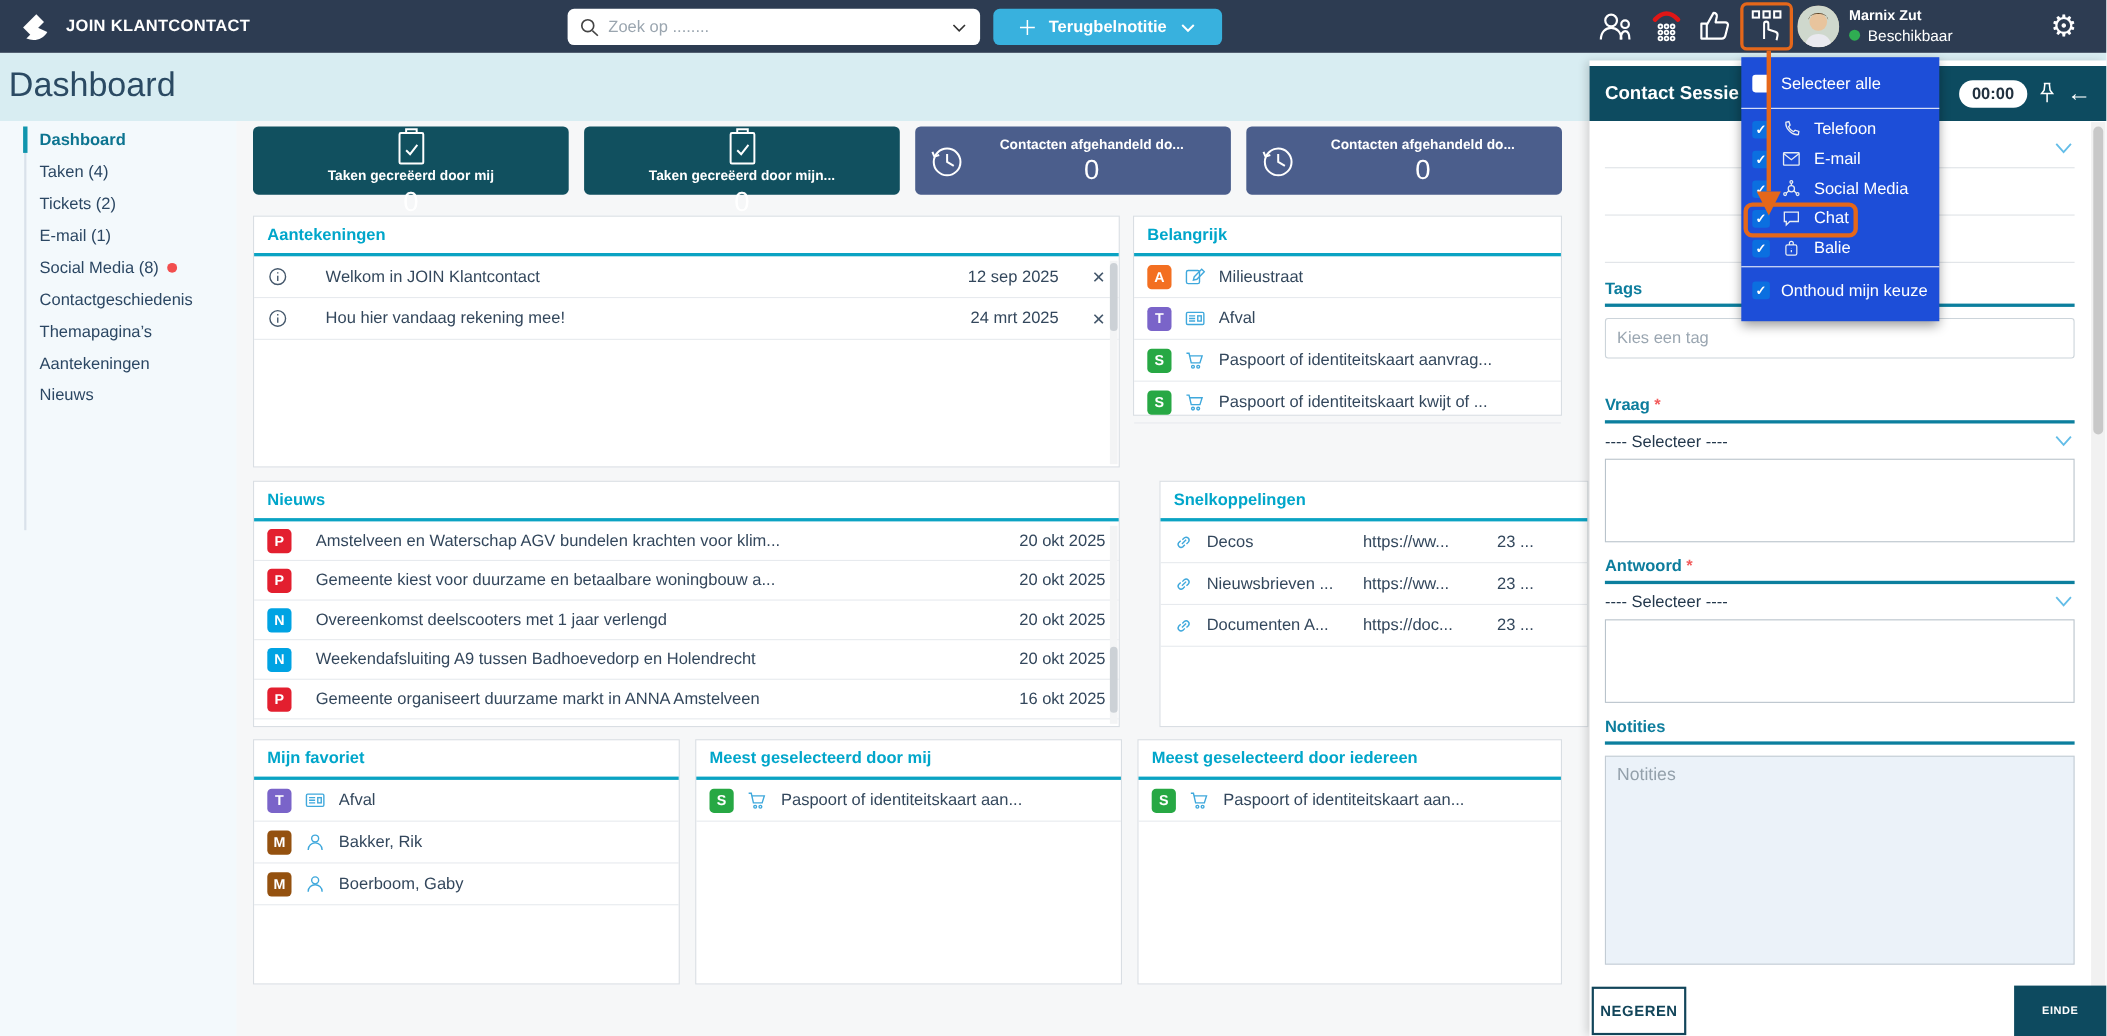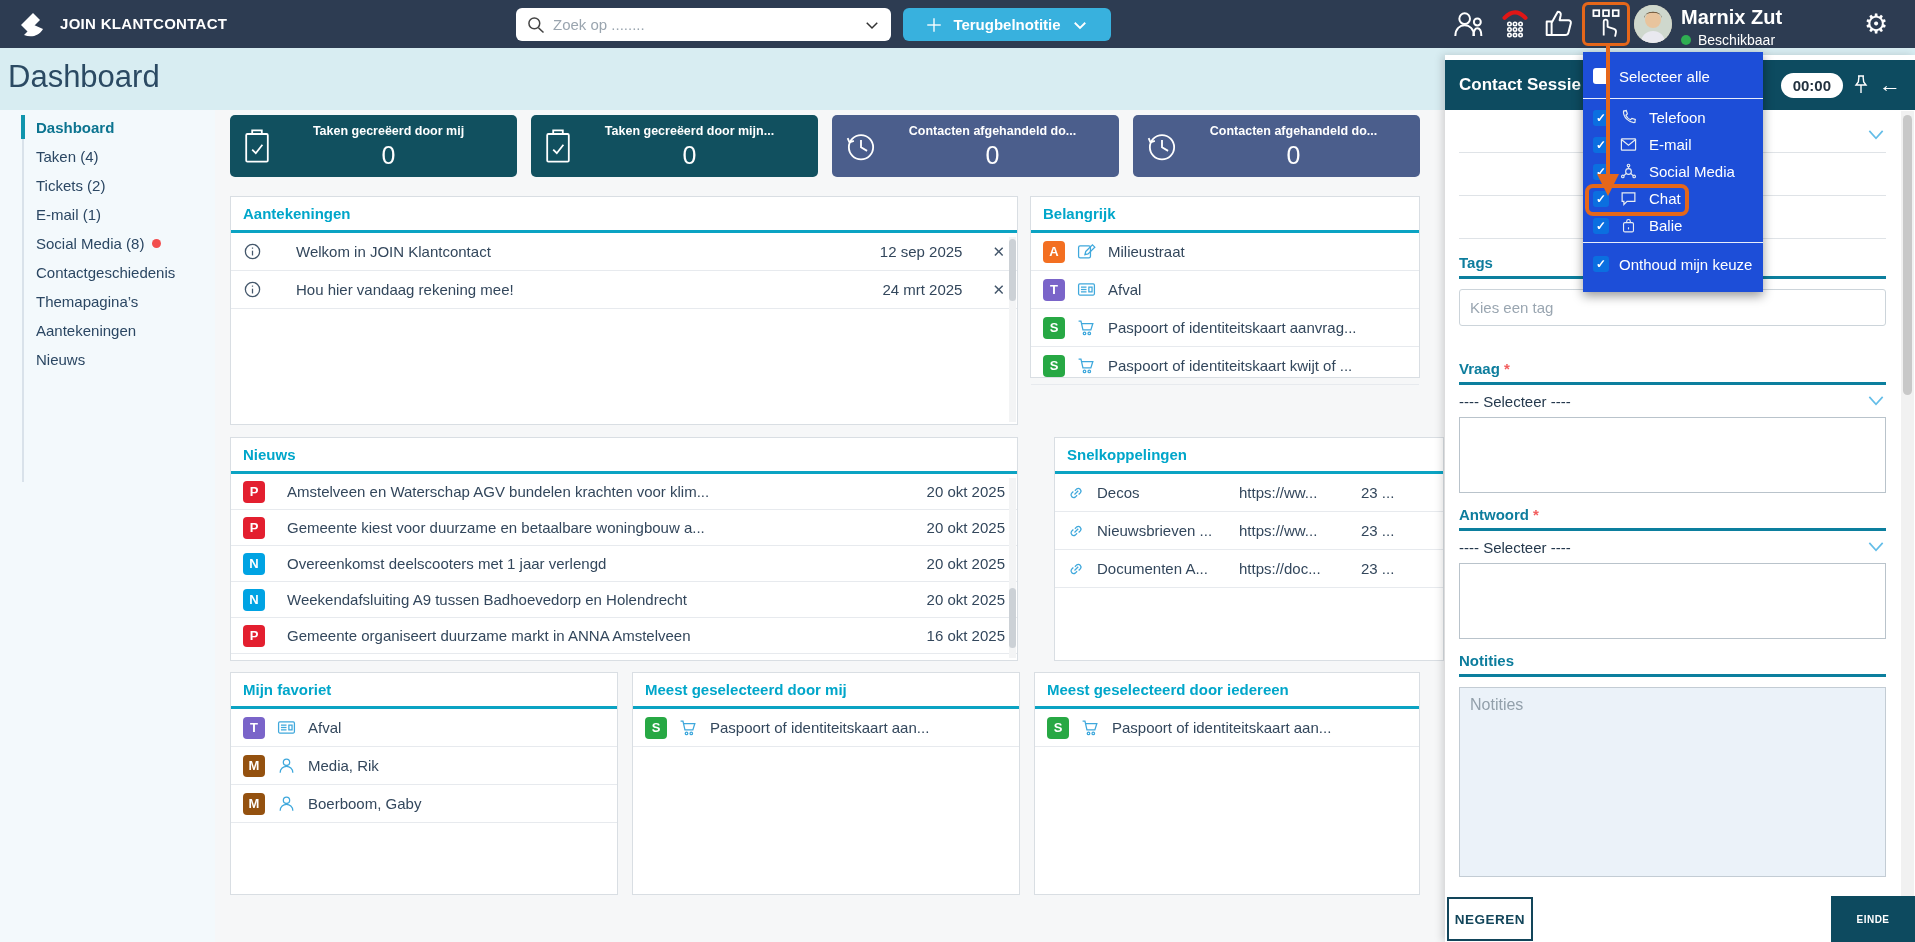--- a/index.html
+++ b/index.html
@@ -12,38 +12,38 @@
   .logo { position:absolute; left:16px; top:8px; }
   .app-title { position:absolute; left:60px; top:15px; color:#fff; font-size:15px; font-weight:bold; letter-spacing:.3px; }
   .search { position:absolute; left:516px; top:8px; width:375px; height:33px; background:#fff; border-radius:6px; display:flex; align-items:center; padding:0 10px; }
   .search input { border:none; outline:none; flex:1; font-size:15px; color:#333; margin-left:7px; font-family:"Liberation Sans",sans-serif; }
   .search input::placeholder { color:#9aa5af; }
   .terugbel { position:absolute; left:903px; top:8px; width:208px; height:33px; background:#38b1de; border:none; border-radius:6px; color:#fff; font-weight:bold; font-size:15px; display:flex; align-items:center; justify-content:center; gap:10px; cursor:pointer; font-family:"Liberation Sans",sans-serif; }
   .tb-ic { position:absolute; top:8px; color:#fff; }
   .hand-box { position:absolute; left:1582px; top:2px; width:48px; height:44px; border:3px solid #e5671a; border-radius:6px; display:flex; align-items:center; justify-content:center; z-index:12; }
   .avatar { position:absolute; left:1634px; top:5px; width:38px; height:38px; border-radius:50%; overflow:hidden; background:#b9a58e; }
   .tb-user { position:absolute; left:1681px; top:6px; color:#fff; }
-  .tb-user .uname { font-size:20px; font-weight:bold; }
+  .tb-user .uname { font-size:13px; font-weight:bold; }
   .tb-user .ustatus { display:flex; align-items:center; gap:7px; font-size:14px; margin-top:3px; }
   .gdot { width:10px; height:10px; border-radius:50%; background:#2fae52; }
   .gear { position:absolute; left:1864px; top:6px; font-size:27px; color:#fff; line-height:36px; cursor:pointer; }
 
   
   .titleband { position:absolute; left:0; top:48px; width:1915px; height:62px; background:#d8edf2; z-index:1; }
   .titleband h1 { position:absolute; left:8px; top:11px; font-size:31px; font-weight:300; color:#2b4a63; }
   .sidebar { position:absolute; left:0; top:110px; width:215px; height:832px; background:#f3f9fc; z-index:2; }
   .side-rail { position:absolute; left:22px; top:6px; width:2px; height:366px; background:#d9e2ea; }
   .side-item { position:absolute; left:36px; height:24px; display:flex; align-items:center; gap:8px; font-size:15px; color:#2b4763; cursor:pointer; white-space:nowrap; }
   .side-item.active { font-weight:bold; color:#0c7490; }
   .side-item.active::before { content:""; position:absolute; left:-15px; top:0; width:4px; height:24px; background:#1095ad; }
   .rdot { width:9px; height:9px; border-radius:50%; background:#f24e4e; }
 
   
   .card { position:absolute; top:115px; width:287px; height:62px; border-radius:5px; display:flex; align-items:center; padding:0 12px; color:#fff; cursor:pointer; }
-  .card.teal { background:#11505f; } .card.slate { background:#4b5e8c; }
+  .card.teal { background:#11505f;flex-direction:column; } .card.slate { background:#4b5e8c; }
   .cbody { flex:1; text-align:center; }
   .clabel { font-size:12.5px; font-weight:bold; margin-top:2px; white-space:nowrap; }
   .cvalue { font-size:25px; margin-top:3px; font-weight:400; }
 
   
   .panel { position:absolute; background:#fff; border:1px solid #d9dee3; z-index:2; }
   .phead { height:36px; display:flex; align-items:center; padding:0 12px; font-size:15px; font-weight:bold; color:#00a6ca; border-bottom:3px solid #0ba3c3; }
   .prow { height:38px; display:flex; align-items:center; padding:0 12px; border-bottom:1px solid #e7eaee; font-size:15px; color:#33475c; cursor:pointer; gap:12px; }
   .ptext { flex:1; overflow:hidden; white-space:nowrap; }
   .pdate { color:#33475c; white-space:nowrap; }
@@ -449,21 +449,21 @@
     <span class="ptext">Afval</span>
   </div>
   <div class="prow">
     <span class="badge b-brn">M</span>
     <span class="iblue">
         <svg width="19" height="19" viewBox="0 0 24 24" fill="none" stroke="currentColor" stroke-width="1.6">
           <circle cx="12" cy="8" r="4"></circle>
           <path d="M4 21 c0-5 4-8 8-8 s8 3 8 8"></path>
         </svg>
       </span>
-    <span class="ptext">Media, Rik</span>
+    <span class="ptext">Bakker, Rik</span>
   </div>
   <div class="prow">
     <span class="badge b-brn">M</span>
     <span class="iblue">
         <svg width="19" height="19" viewBox="0 0 24 24" fill="none" stroke="currentColor" stroke-width="1.6">
           <circle cx="12" cy="8" r="4"></circle>
           <path d="M4 21 c0-5 4-8 8-8 s8 3 8 8"></path>
         </svg>
       </span>
     <span class="ptext">Boerboom, Gaby</span>

